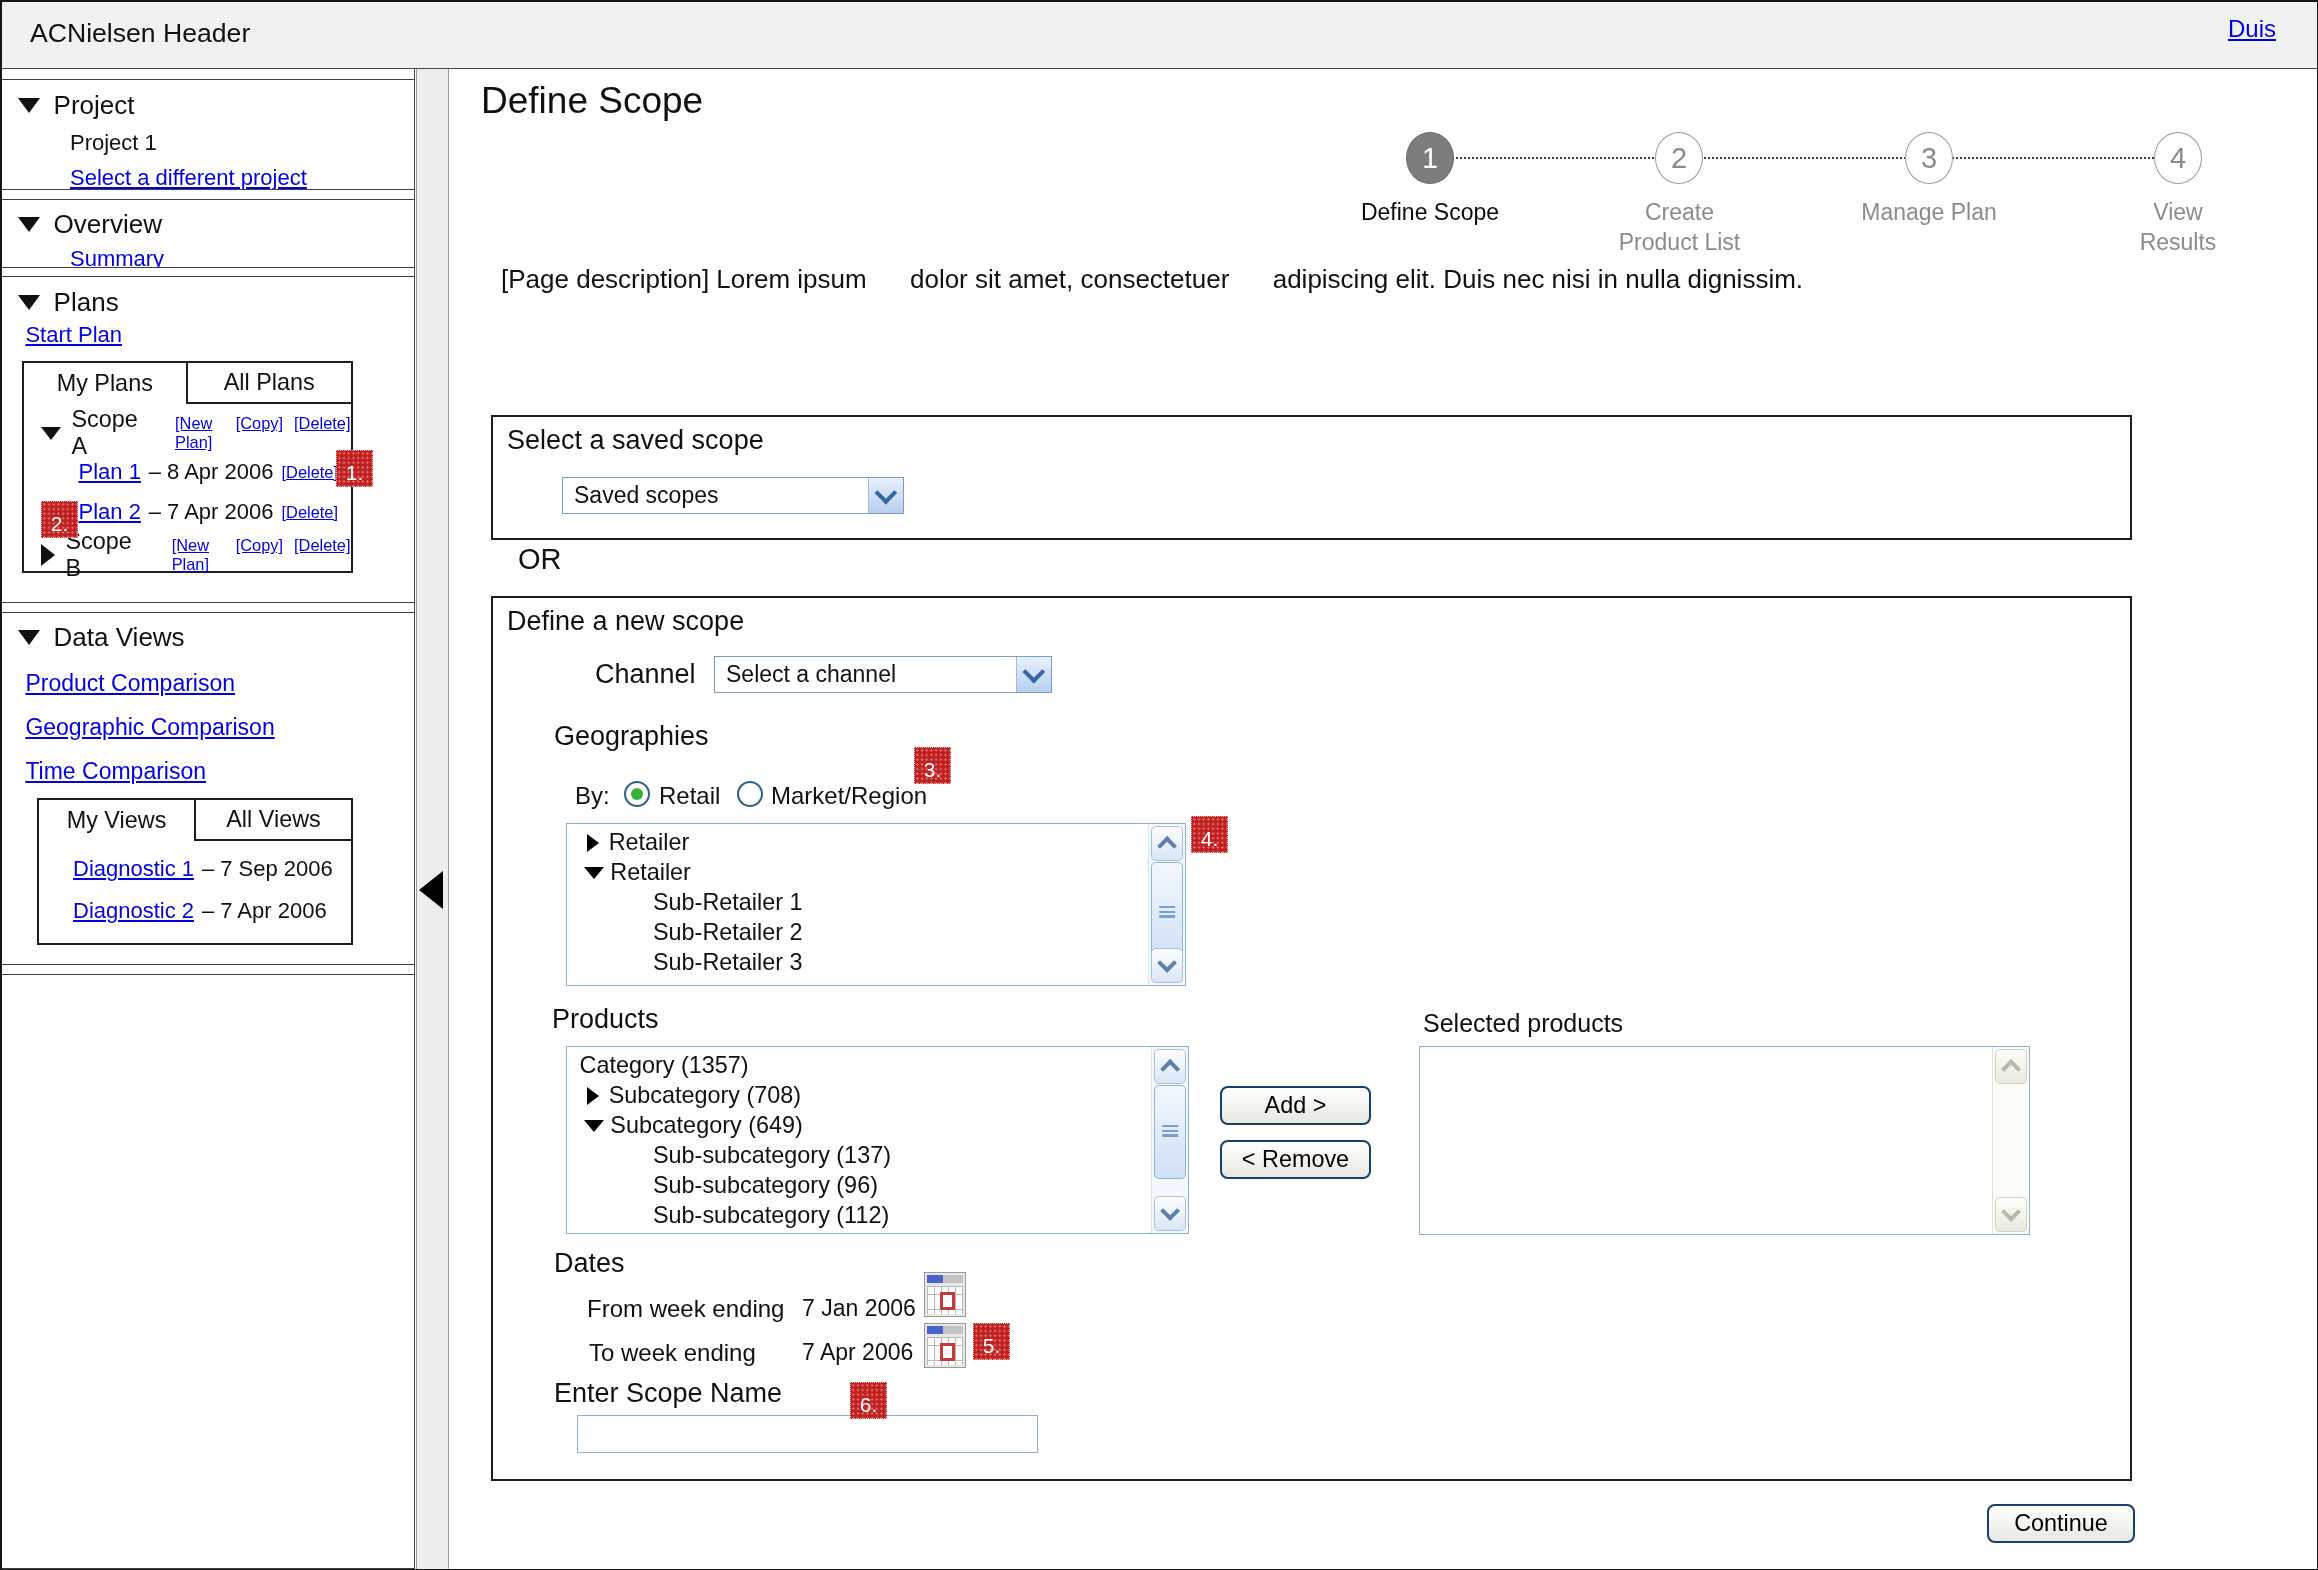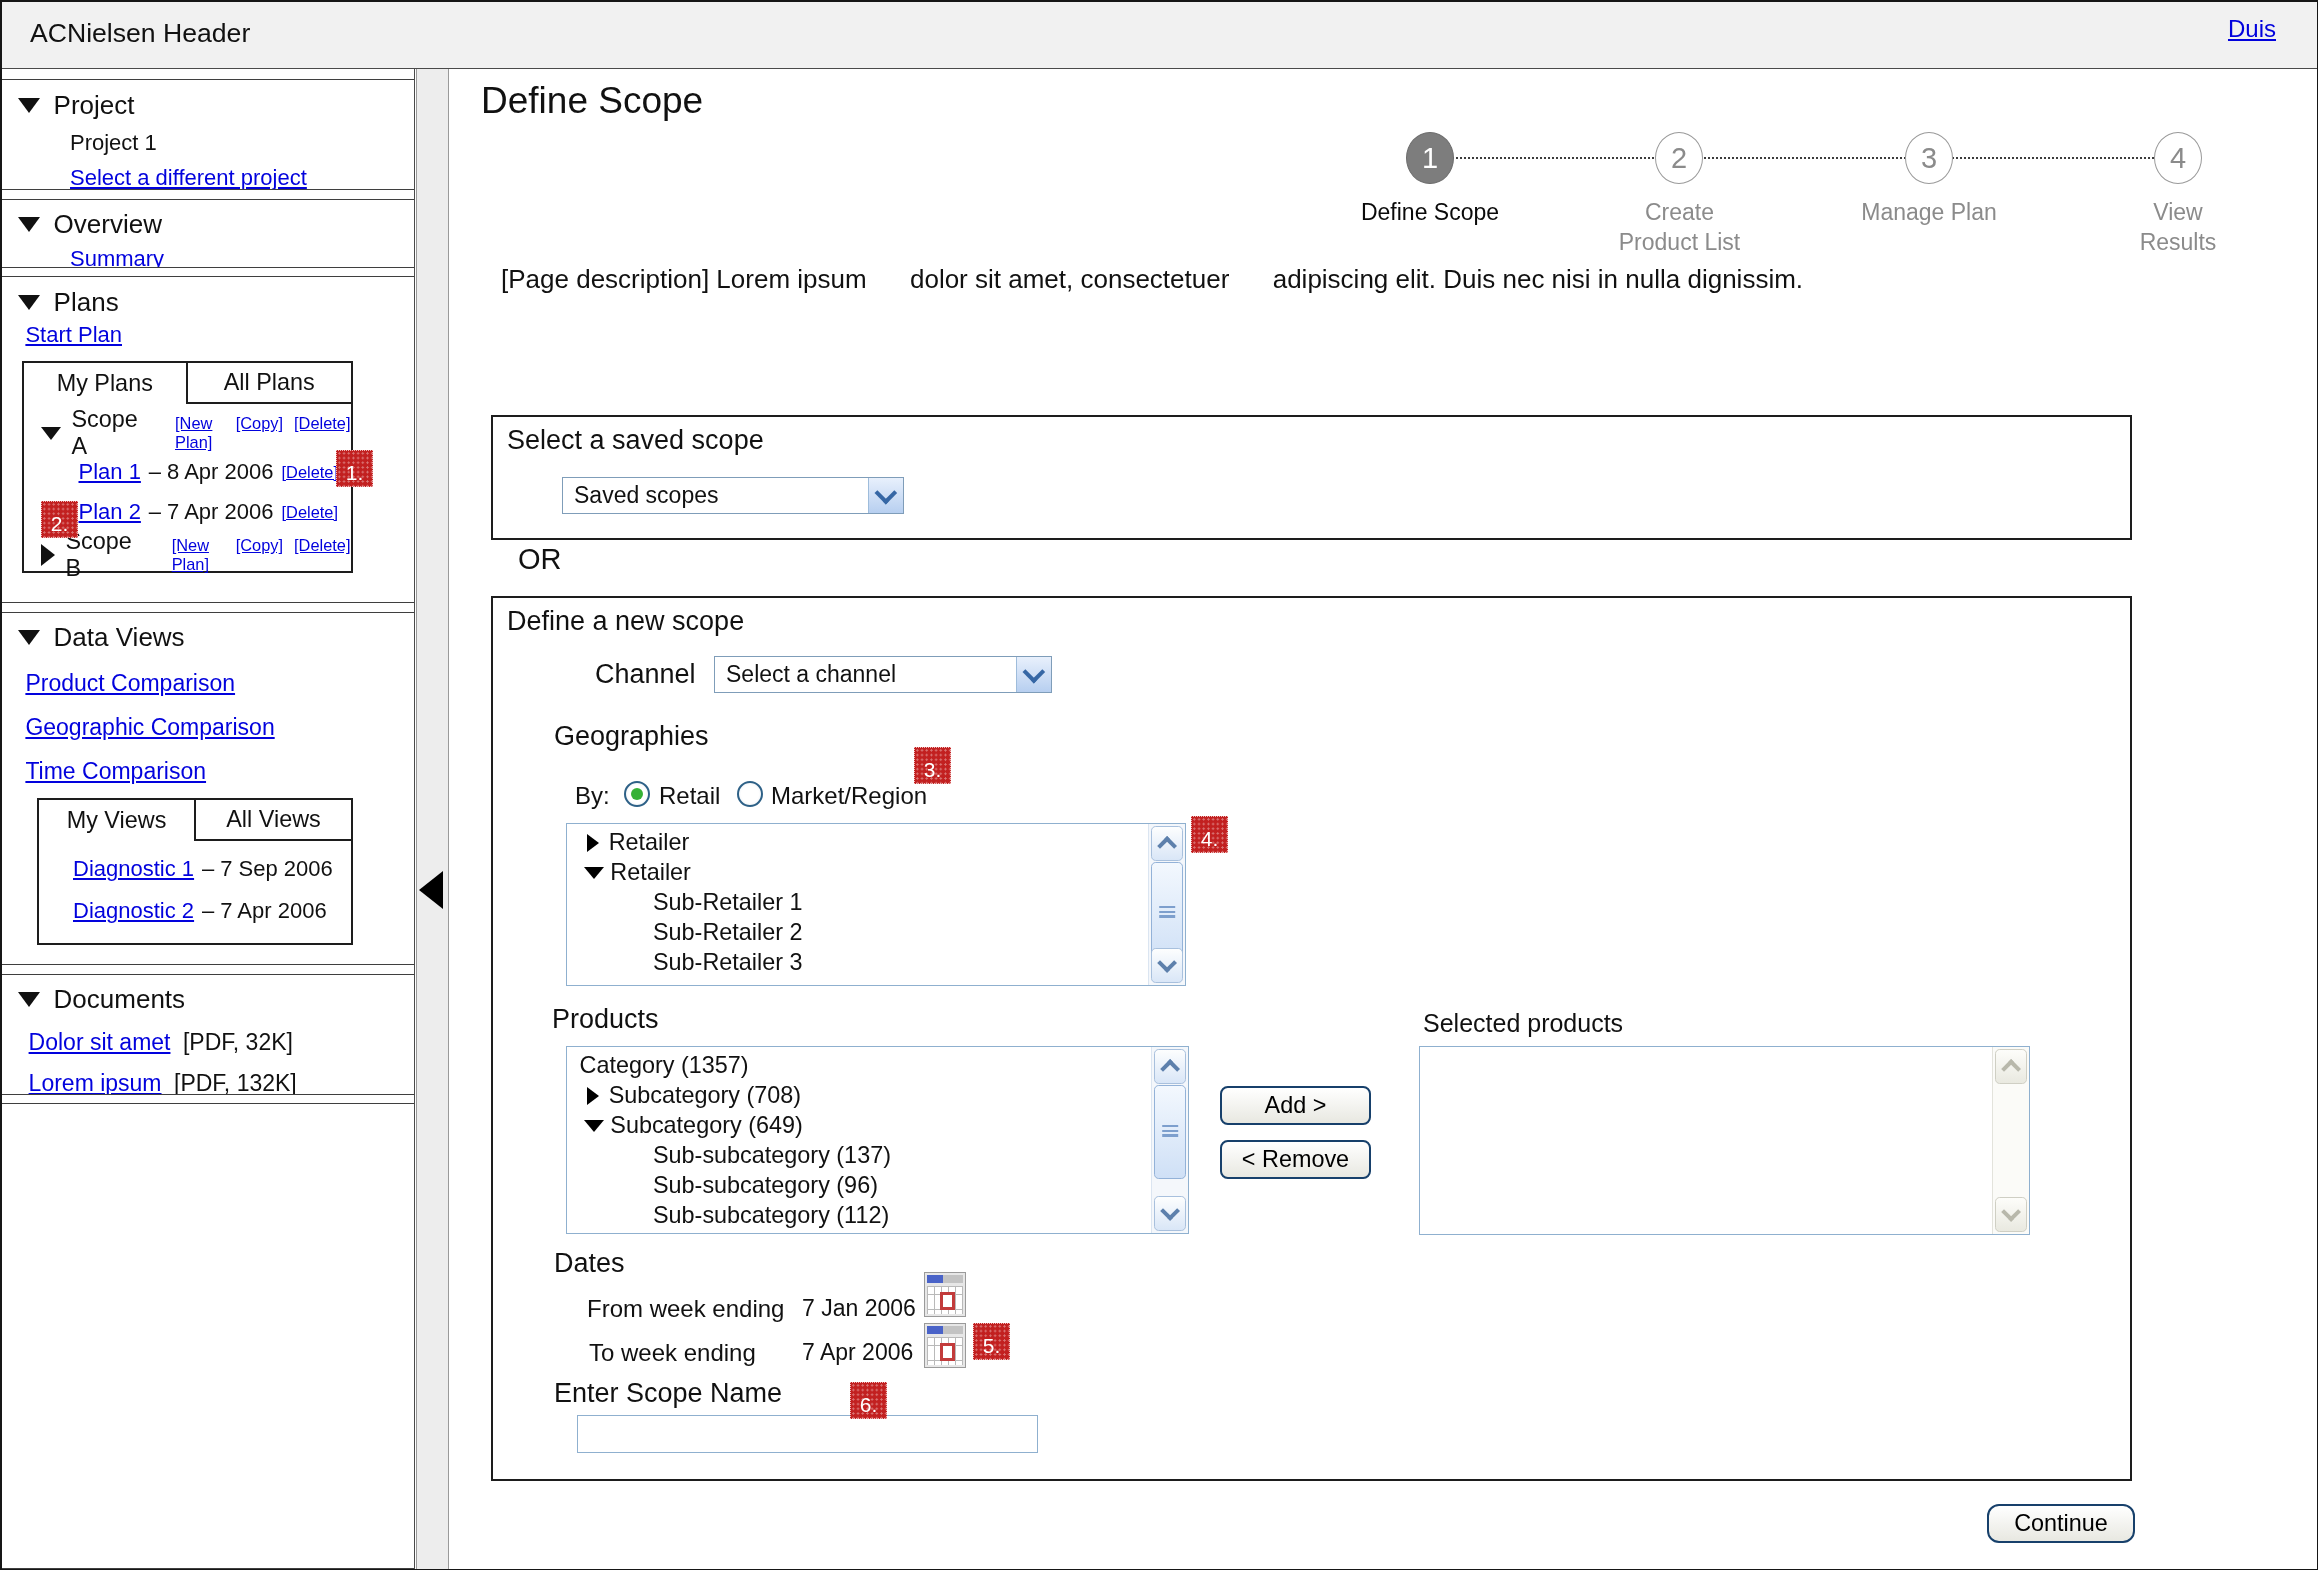--- a/index.html
+++ b/index.html
@@ -192,34 +192,20 @@
           <a class="lnk">Diagnostic 1</a>
           <span>– 7 Sep 2006</span>
         </div>
         <div class="row view-row" style="margin-bottom:19px;">
           <a class="lnk">Diagnostic 2</a>
           <span>– 7 Apr 2006</span>
         </div>
       </div>
     </div>
 
-    <div class="sec" style="height:121px;">
-      <div class="sec-head">
-        <span class="tri-d"></span>
-        <span>Documents</span>
-      </div>
-      <div class="doc-row">
-        <a class="lnk">Dolor sit amet</a>
-        <span>[PDF, 32K]</span>
-      </div>
-      <div class="doc-row">
-        <a class="lnk">Lorem ipsum</a>
-        <span>[PDF, 132K]</span>
-      </div>
-    </div>
 
 
     <div class="sec sec-empty"></div>
   </div>
 
   <div class="split">
     <div class="split-arrow"></div>
   </div>
 
   <div class="main">
@@ -367,21 +353,21 @@
       <div class="cal" style="left:431px;top:725px;">
         <span class="cal-top"></span>
           <span class="cal-grid"></span>
           <span class="cal-day"></span>
       </div>
 
       <div class="head-label" style="left:61px;top:780px;">Enter Scope Name</div>
       <input class="textinput" style="left: 84px; top: 817px; width: 461px; height: 38px;" value="">
     </div>
 
-    <div class="btn3d" style="left:1536px;top:1435px;width:148px;height:39px;border-radius:12px;">Continue</div>
+    <div class="btn3d" style="left:1536px;top:1435px;width:148px;height:39px;">Continue</div>
   </div>
 
   <div class="marker" style="left:334px;top:448px;">1.</div>
   <div class="marker" style="left:39px;top:499px;">2.</div>
   <div class="marker" style="left:912px;top:745px;">3.</div>
   <div class="marker" style="left:1189px;top:814px;">4.</div>
   <div class="marker" style="left:971px;top:1321px;">5.</div>
   <div class="marker" style="left:848px;top:1380px;">6.</div>
 
 </div>

